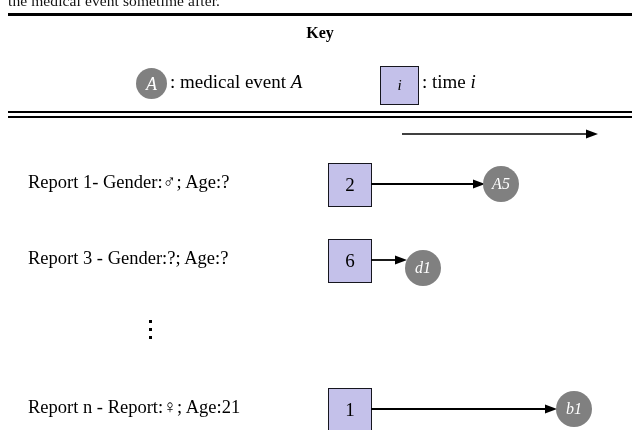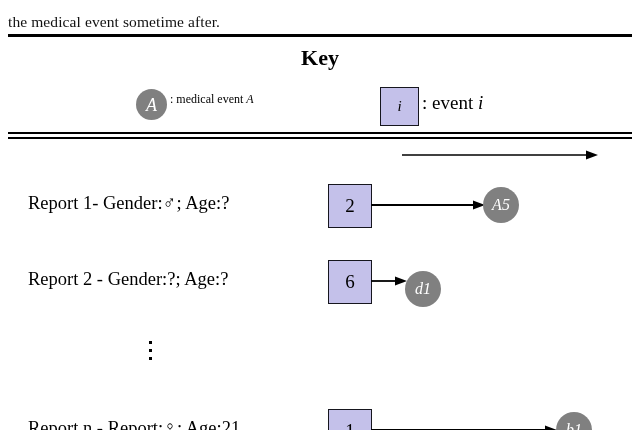--- a/index.html
+++ b/index.html
@@ -15,21 +15,20 @@
     font-family: "Liberation Serif", serif;
     color: #000000;
   }
 
   #figure {
     position: absolute;
     left: 0;
     top: 0;
     width: 640px;
     height: 303px;
-    margin-top: 21px;
   }
 
   
   .cut-text {
     position: absolute;
     left: 8px;
     top: -8px;
     font-size: 15.5px;
     letter-spacing: 0.1px;
     white-space: nowrap;
@@ -45,21 +44,21 @@
   .rule-mid-a    { left: 8px;  top: 111px; width: 624px; height: 2.2px; }
   .rule-mid-b    { left: 8px;  top: 116px; width: 624px; height: 2.2px; }
 
   
   .key-title {
     position: absolute;
     left: 0; top: 24px;
     width: 640px;
     text-align: center;
     font-weight: bold;
-    font-size: 22px;
+    font-size: 16px;
   }
 
   .event-circle {
     position: absolute;
     border-radius: 50%;
     background: #808080;
     color: #ffffff;
     font-style: italic;
     text-align: center;
     line-height: 1;
@@ -76,21 +75,21 @@
     align-items: center;
     justify-content: center;
   }
 
   
   .key-circle { left: 136px; top: 68px; width: 31px; height: 31px; font-size: 18px; }
   .key-circle-label { font-style: italic; }
   .key-event-text {
     position: absolute;
     left: 170px; top: 71px;
-    font-size: 12px;
+    font-size: 19px;
     white-space: nowrap;
   }
   .key-event-text .mathvar { font-style: italic; }
 
   .key-box { left: 380px; top: 66px; width: 37px; height: 37px; font-size: 15px; font-style: italic; }
   .key-drug-text {
     position: absolute;
     left: 422px; top: 71px;
     font-size: 19px;
     white-space: nowrap;
@@ -165,21 +164,21 @@
     <span>:</span>
     <span>medical event</span>
     <span class="mathvar">A</span>
   </div>
 
   <div class="drug-box key-box">
     <span>i</span>
   </div>
   <div class="key-drug-text">
     <span>:</span>
-    <span>event</span>
+    <span>time</span>
     <span class="mathvar">i</span>
   </div>
 
   <div class="rule rule-mid-a"></div>
   <div class="rule rule-mid-b"></div>
 
   <svg class="time-arrow" viewBox="0 0 196 16" preserveAspectRatio="none">
     <line x1="0" y1="8" x2="186" y2="8" stroke="#000" stroke-width="1.6"></line>
     <polygon points="196,8 184,3.4 184,12.6" fill="#000"></polygon>
   </svg>
@@ -192,21 +191,21 @@
     <svg class="link-arrow" style="left:371px;top:15px;width:114px;" viewBox="0 0 114 14" preserveAspectRatio="none">
       <line x1="0" y1="7" x2="104" y2="7" stroke="#000" stroke-width="1.8"></line>
       <polygon points="114,7 102,2.4 102,11.6" fill="#000"></polygon>
     </svg>
     <div class="event-circle event-node" style="left:483px;top:4px;">
       <span>A5</span>
     </div>
   </div>
 
   <div class="report-row" style="top:238px;height:46px;">
-    <div class="report-label" style="top:10px;">Report 2 - Gender:?; Age:?</div>
+    <div class="report-label" style="top:10px;">Report 3 - Gender:?; Age:?</div>
     <div class="drug-box drug-node" style="left:328px;top:1px;">
       <span>6</span>
     </div>
     <svg class="link-arrow" style="left:371px;top:15px;width:36px;" viewBox="0 0 36 14" preserveAspectRatio="none">
       <line x1="0" y1="7" x2="26" y2="7" stroke="#000" stroke-width="1.8"></line>
       <polygon points="36,7 24,2.4 24,11.6" fill="#000"></polygon>
     </svg>
     <div class="event-circle event-node" style="left:405px;top:12px;">
       <span>d1</span>
     </div>

